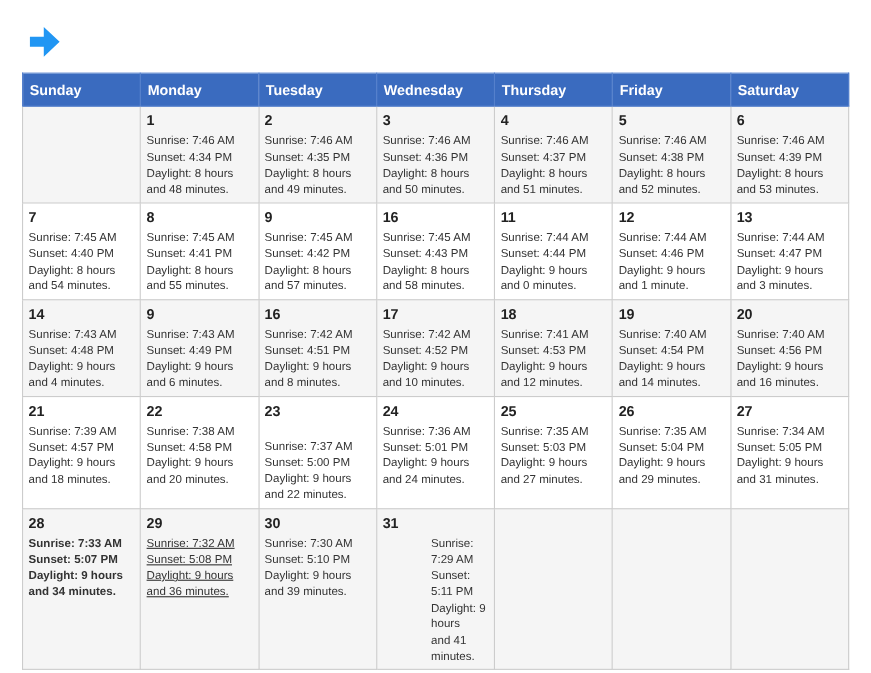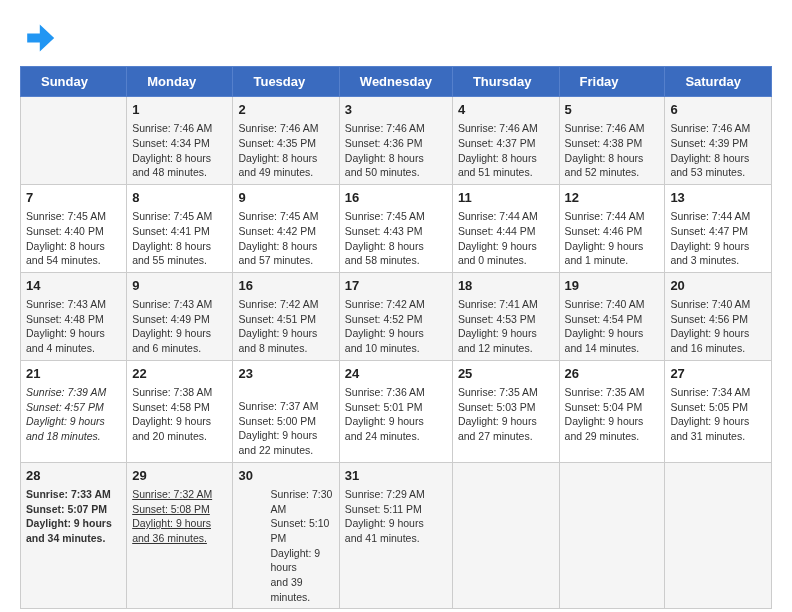--- a/index.html
+++ b/index.html
@@ -49,21 +49,21 @@
       margin-top: 2px;
     }
     table {
       width: 100%;
       border-collapse: collapse;
       font-size: 11px;
     }
     thead tr th {
       background-color: #3a6bbf;
       color: #fff;
-      padding: 7px 20px;
+      padding: 7px 6px;
       text-align: left;
       font-size: 13px;
       font-weight: bold;
       border: 1px solid #5580cc;
     }
     tbody tr td {
       border: 1px solid #ccc;
       padding: 4px 5px;
       vertical-align: top;
       width: 107px;
@@ -266,21 +266,21 @@
           <span class="day-num">20</span>
           <div class="day-info" style="white-space: pre-line;">Sunrise: 7:40 AM
 Sunset: 4:56 PM
 Daylight: 9 hours
 and 16 minutes.</div>
         </td>
       </tr>
       <tr>
         <td>
           <span class="day-num">21</span>
-          <div class="day-info" style="white-space: pre-line; font-style: italic;">Sunrise: 7:39 AM
+          <div class="day-info" style="white-space: pre-line;">Sunrise: 7:39 AM
 Sunset: 4:57 PM
 Daylight: 9 hours
 and 18 minutes.</div>
         </td>
         <td>
           <span class="day-num">22</span>
           <div class="day-info" style="white-space: pre-line;">Sunrise: 7:38 AM
 Sunset: 4:58 PM
 Daylight: 9 hours
 and 20 minutes.</div>
@@ -331,28 +331,28 @@
         </td>
         <td>
           <span class="day-num">29</span>
           <div class="day-info" style="white-space: pre-line; text-decoration: underline;">Sunrise: 7:32 AM
 Sunset: 5:08 PM
 Daylight: 9 hours
 and 36 minutes.</div>
         </td>
         <td>
           <span class="day-num">30</span>
-          <div class="day-info" style="white-space: pre-line; margin-left: 32px;">Sunrise: 7:30 AM
+          <div class="day-info" style="white-space: pre-line;">Sunrise: 7:30 AM
 Sunset: 5:10 PM
 Daylight: 9 hours
 and 39 minutes.</div>
         </td>
         <td>
           <span class="day-num">31</span>
-          <div class="day-info" style="white-space: pre-line;">Sunrise: 7:29 AM
+          <div class="day-info" style="white-space: pre-line; margin-left: 44px;">Sunrise: 7:29 AM
 Sunset: 5:11 PM
 Daylight: 9 hours
 and 41 minutes.</div>
         </td>
         <td class="empty"></td>
         <td class="empty"></td>
         <td class="empty"></td>
       </tr>
     </tbody>
 </table>

